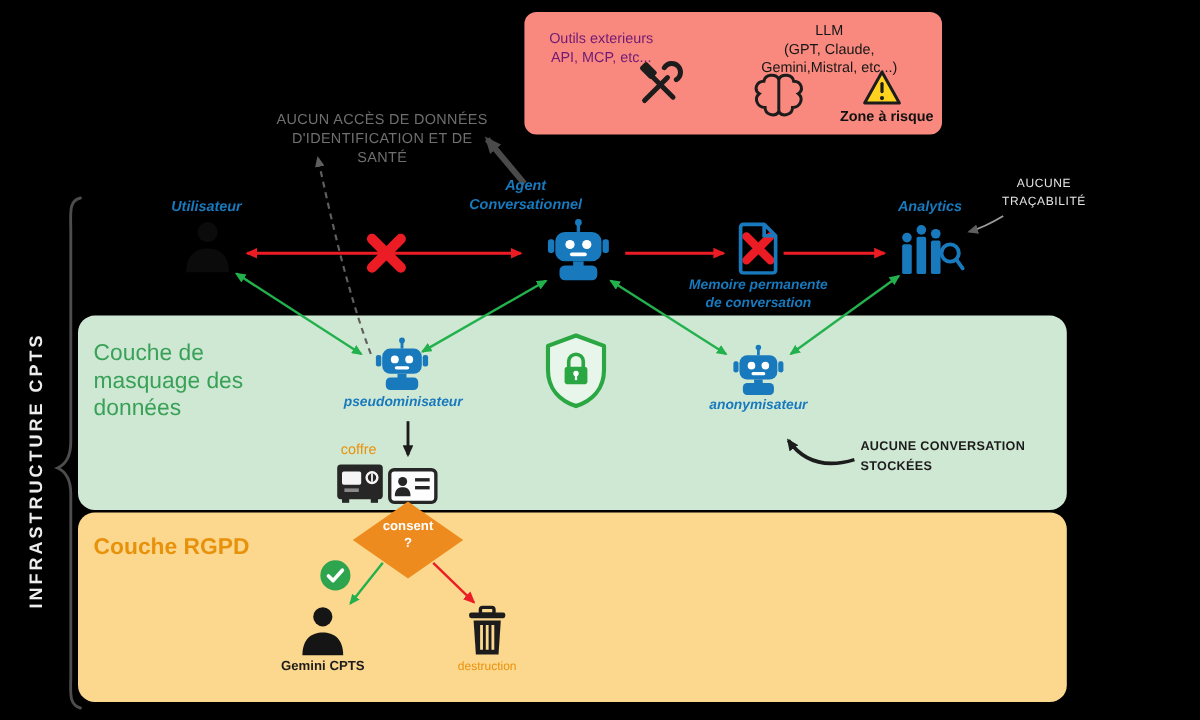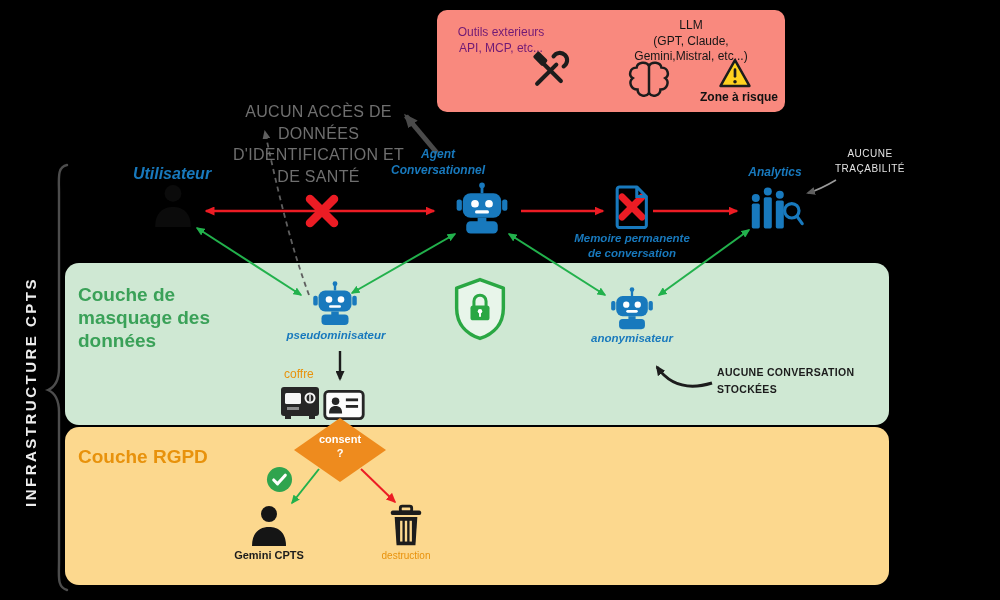--- a/index.html
+++ b/index.html
@@ -22,36 +22,36 @@
   
   .risk-box { left:437px; top:10px; width:348px; height:102px; background:#f9897e; border-radius:10px; }
   .risk-tools { left:8px; top:14px; width:112px; font-size:12px; color:#701a75; line-height:1.35;text-align:center; }
   .risk-llm   { left:158px; top:8px; width:192px; font-size:12px; color:#161616; line-height:1.3; }
   .risk-zone-lbl { left:252px; top:80px; width:100px; font-size:12px; color:#111; font-weight:bold; }
   .icon-tools { left:91px; top:40px; width:42px; height:42px; }
   .icon-brain { left:188px; top:50px; width:48px; height:40px; }
   .icon-warning { left:281px; top:48px; width:34px; height:31px; }
 
   
-  .no-access { left:226px; top:101px; width:185px; font-size:16px; color:#6f6f6f; line-height:1.35; letter-spacing:.3px; }
+  .no-access { left:226px; top:91px; width:185px; font-size:12px; color:#6f6f6f; line-height:1.35; letter-spacing:.3px; }
   .no-trace  { left:824px; top:147px; width:92px; font-size:10px; color:#e3e3e3; line-height:1.45; letter-spacing:.5px; }
 
   
-  .user-lbl   { left:128px; top:165px; width:88px; font-size:16px; }
+  .user-lbl   { left:128px; top:165px; width:88px; font-size:12px; }
   .icon-user  { left:152px; top:184px; width:42px; height:44px; }
   .agent-lbl  { left:382px; top:147px; width:112px; font-size:12px; line-height:1.3; }
   .icon-agent { left:454px; top:181px; width:56px; height:56px; }
   .icon-memory{ left:614px; top:185px; width:36px; height:44px; }
   .memory-lbl { left:568px; top:231px; width:128px; font-size:11.5px; line-height:1.3; }
   .analytics-lbl { left:733px; top:165px; width:84px; font-size:12px;text-align:center; }
   .icon-analytics { left:744px; top:182px; width:62px; height:48px; }
 
   
   .band-masking { left:65px; top:263px; width:824px; height:162px; background:#cfe8d3; border-radius:14px; }
-  .masking-title { left:78px; top:283px; width:176px; font-size:19px; font-weight:bold; color:#3aa158; line-height:1.22; }
+  .masking-title { left:78px; top:283px; width:176px; font-size:19px; font-weight:normal; color:#3aa158; line-height:1.22; }
   .icon-pseudo { left:311px; top:280px; width:48px; height:48px; }
   .pseudo-lbl  { left:275px; top:329px; width:122px; font-size:11.5px; }
   .icon-shield { left:452px; top:277px; width:56px; height:64px; }
   .icon-anon   { left:609px; top:286px; width:46px; height:46px; }
   .anon-lbl    { left:572px; top:332px; width:120px; font-size:11.5px; }
   .coffre-lbl  { left:284px; top:367px; width:46px; font-size:12px; color:#e8920c; }
   .icon-safe   { left:280px; top:386px; width:40px; height:34px; }
   .icon-idcard { left:323px; top:390px; width:42px; height:30px; }
   .no-convo    { left:717px; top:364px; width:152px; font-size:10.5px; font-weight:600; color:#1c1c1c; line-height:1.6; letter-spacing:.3px; }
 

